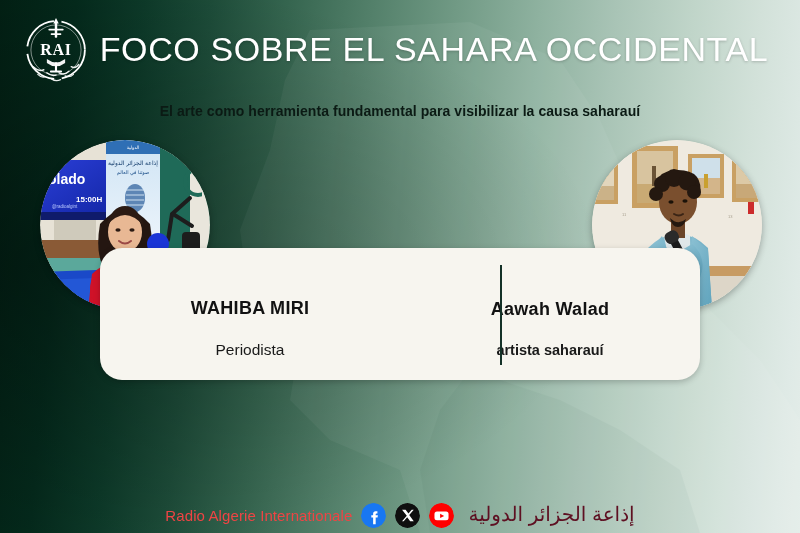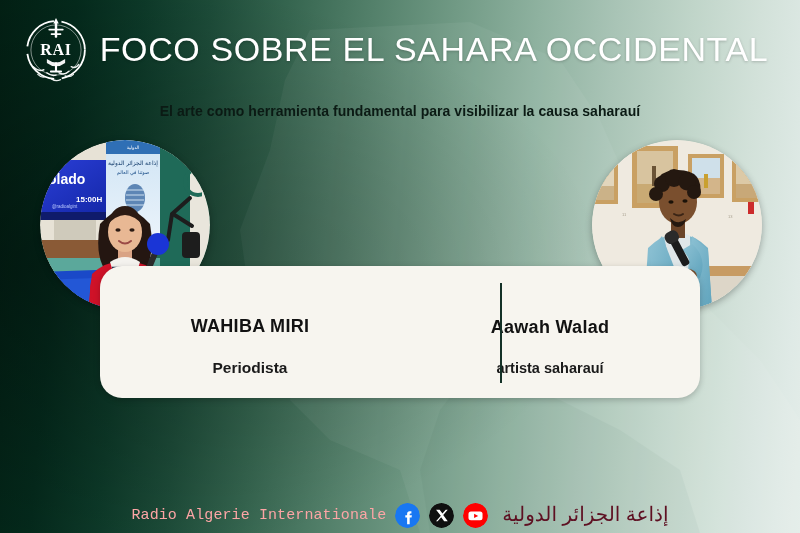--- a/index.html
+++ b/index.html
@@ -53,61 +53,61 @@
     position:absolute; left:0; right:0; top:103px;
     text-align:center;
     color:#0b1a14;
     font-size:14px;
     font-weight:700;
     letter-spacing:.05px;
   }
   
   .card {
     position:absolute;
-    left:100px; top:266px; width:600px; height:132px;
+    left:100px; top:248px; width:600px; height:132px;
     background:#f7f5ef;
     border-radius:22px;
     box-shadow:0 2px 6px rgba(0,0,0,.22);
   }
   .card-inner { position:absolute; inset:0; display:flex; }
   .card-col {
     flex:1 1 0;
     display:flex; flex-direction:column;
     align-items:center; justify-content:center;
     gap:22px;
     padding-top:28px;
   }
   .divider {
     position:absolute; left:400px; top:17px;
     width:2px; height:100px;
     background:#143127;
   }
   .pname { font-size:18px; font-weight:700; color:#121212; letter-spacing:.3px; white-space:nowrap;}
-  .prole { font-size:15.5px; font-weight:700; color:#1a1a1a; white-space:nowrap;}
+  .prole { font-size:15.5px; font-weight:400; color:#1a1a1a; white-space:nowrap;}
   .prole.bold { font-weight:700; font-size:14.5px; }
   
   .photo {
     position:absolute;
     width:170px; height:170px;
     border-radius:50%;
     overflow:hidden;
     box-shadow:0 2px 7px rgba(0,0,0,.3);
   }
   .photo.left  { left:40px;  top:140px; }
   .photo.right { left:592px; top:140px; }
   .photo svg { width:100%; height:100%; display:block; }
   
   .footer {
     position:absolute; left:0; right:0; top:498px;
     height:34px;
     display:flex; align-items:center; justify-content:center;
     gap:9px;
   }
   .footer-latin {
-    font-size:15px; color:#fca5a5; font-weight:400; letter-spacing:.1px;font-family:Liberation Mono, monospace;
+    font-size:15px; color:#ef4444; font-weight:400; letter-spacing:.1px;
   }
   .soc { width:25px; height:25px; border-radius:50%; display:block; flex:0 0 auto; }
   .footer-ar {
     font-size:20px; color:#5e1022; font-weight:400;
     direction:rtl; margin-left:5px; margin-bottom:2px;
   }
 </style>
 </head>
 <body>
 

